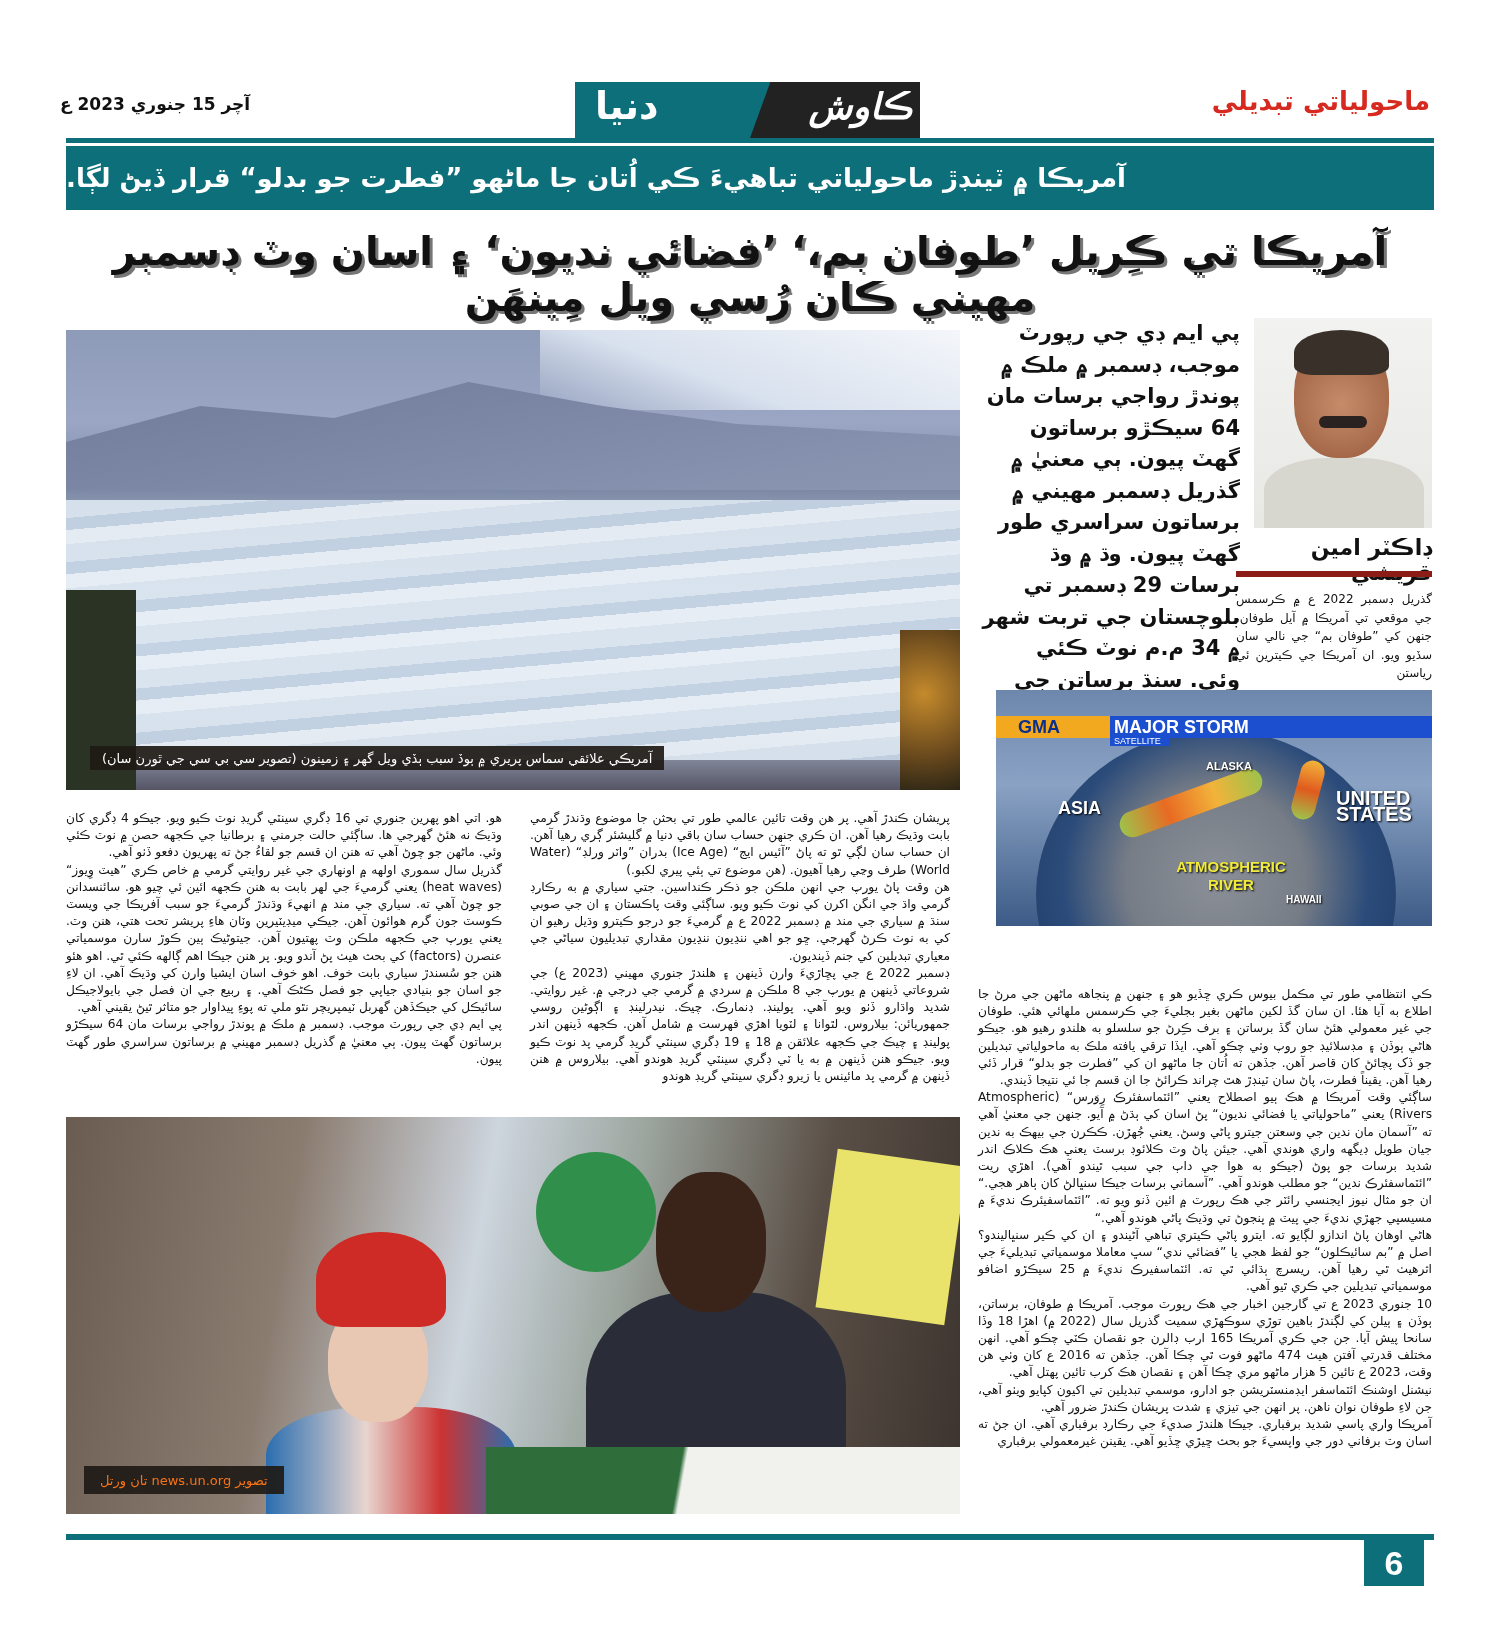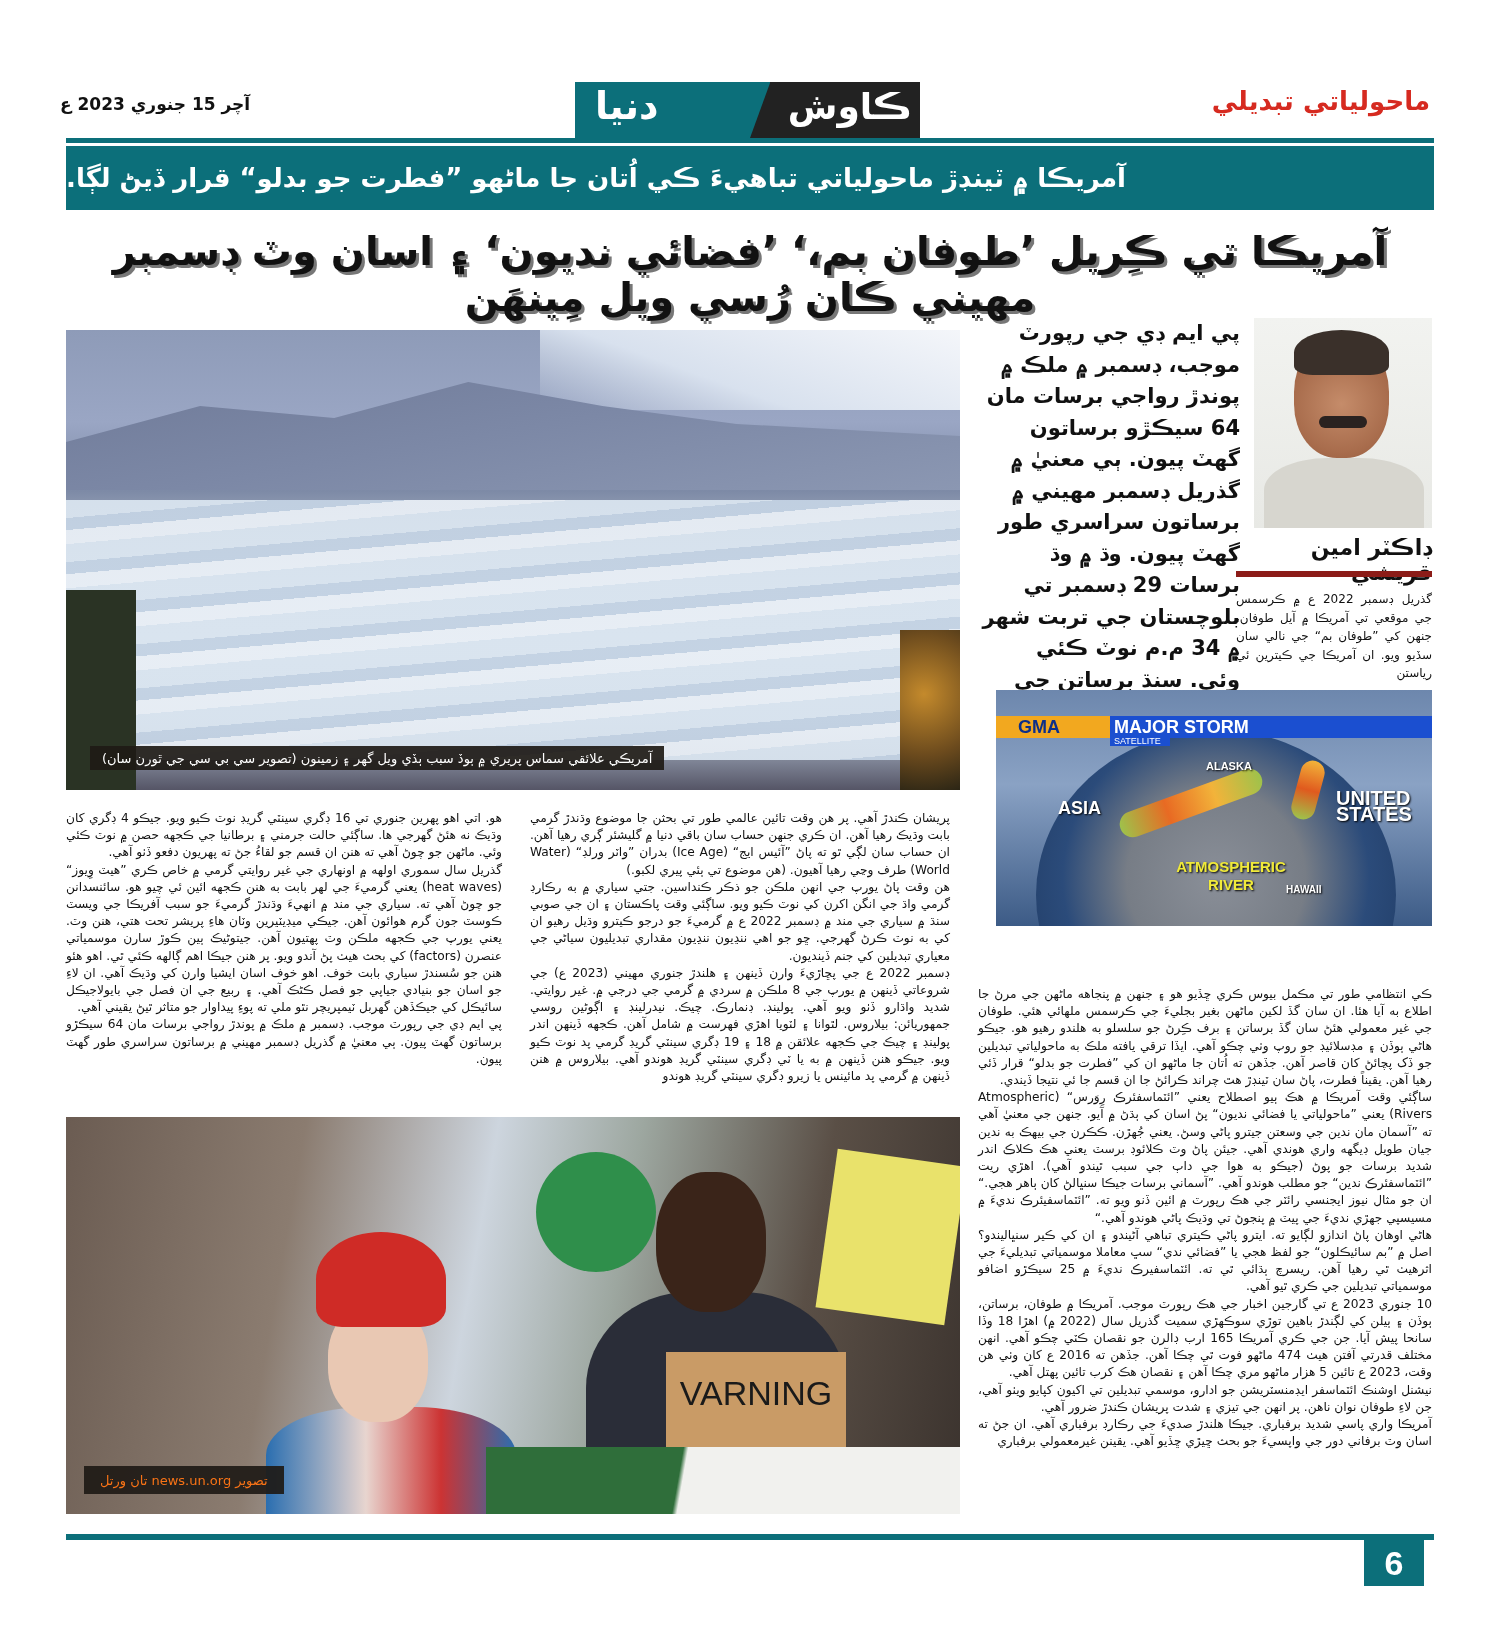--- a/index.html
+++ b/index.html
@@ -10,21 +10,21 @@
 
   
   .section-label { left: 1180px; top: 86px; width: 250px; text-align: right; direction: rtl;
     color: #d62a20; font-weight: bold; font-size: 26px; font-family: "DejaVu Sans", sans-serif; }
   .date-label { left: 60px; top: 94px; width: 200px; direction: rtl; text-align: left;
     font-size: 17px; font-weight: bold; font-family: "DejaVu Sans", sans-serif; }
   .masthead { left: 575px; top: 82px; width: 345px; height: 56px; background: #0c6f7a; overflow: hidden; }
   .masthead .dark { position: absolute; right: 0; top: 0; width: 150px; height: 56px; background: #222; }
   .masthead .slant { position: absolute; right: 130px; top: 0; width: 40px; height: 56px; background: #222;
     transform: skewX(-20deg); transform-origin: bottom; }
-  .masthead .kawish { position: absolute; right: 8px; top: 4px; color: #fff; font-size: 36px; font-weight: bold; }
+  .masthead .kawish { position: absolute; right: 8px; top: 4px; color: #fff; font-size: 36px; font-weight: bold; font-style: italic; }
   .masthead .dunya { position: absolute; left: 20px; top: 2px; color: #fff; font-size: 38px; font-weight: bold; letter-spacing: 4px; }
   .rule-top { left: 66px; top: 138px; width: 1368px; height: 5px; background: #0c6f7a; }
   .banner { left: 66px; top: 146px; width: 1368px; height: 64px; background: #0c6f7a; display: flex;
     align-items: center; justify-content: flex-start; }
   .banner span { color: #fff; font-size: 26px; font-weight: bold; direction: rtl; }
 
   .headline { left: 66px; top: 228px; width: 1368px; text-align: center; direction: rtl;
     font-size: 40px; font-weight: 900; color: #111; text-shadow: 3px 3px 0 #777; }
 
   
@@ -148,21 +148,21 @@
   <div class="globe"></div>
   <div class="band1"></div>
   <div class="band2"></div>
   <div class="bar-abc">GMA</div>
   <div class="bar-title">MAJOR STORM</div>
   <div class="bar-sub">SATELLITE</div>
   <span class="lbl" style="left:210px; top:70px; font-size:11px;">ALASKA</span>
   <span class="lbl" style="left:62px; top:108px; font-size:18px;">ASIA</span>
   <span class="lbl" style="left:340px; top:100px; width:60px; font-size:20px; line-height:16px; text-align:center;">UNITED STATES</span>
   <span class="lbl yellow" style="left:170px; top:168px; width:130px; font-size:15px; line-height:18px; text-align:center;">ATMOSPHERIC RIVER</span>
-  <span class="lbl" style="left:290px; top:194px; font-size:10px;">HAWAII</span>
+  <span class="lbl" style="left:290px; top:204px; font-size:10px;">HAWAII</span>
 </div>
 
 <div class="abs col col-main-right">
   <p>ڪي انتظامي طور تي مڪمل بيوس ڪري ڇڏيو هو ۽ جنهن ۾ پنجاهه ماڻهن جي مرڻ جا اطلاع به آيا هئا. ان سان گڏ لکين ماڻهن بغير بجليءَ جي ڪرسمس ملهائي هئي. طوفان جي غير معمولي هئڻ سان گڏ برساتن ۽ برف ڪِرڻ جو سلسلو به هلندو رهيو هو. جيڪو هاڻي ٻوڏن ۽ مڊسلائيڊ جو روپ وٺي چڪو آهي. ايڏا ترقي يافته ملڪ به ماحولياتي تبديلين جو ڏک پچائڻ کان قاصر آهن. جڏهن ته اُتان جا ماڻهو ان کي ”فطرت جو بدلو“ قرار ڏئي رهيا آهن. يقيناً فطرت، پاڻ سان ٽينڊڙ هٿ چراند ڪرائڻ جا ان قسم جا ئي نتيجا ڏيندي.</p>
   <p>ساڳئي وقت آمريڪا ۾ هڪ ٻيو اصطلاح يعني ”ائٽماسفئرڪ رِوَرس“ (Atmospheric Rivers) يعني ”ماحولياتي يا فضائي نديون“ پڻ اسان کي ٻڌڻ ۾ آيو. جنهن جي معنيٰ آهي ته ”آسمان مان ندين جي وسعتن جيترو پاڻي وسڻ. يعني جُهڙن. ڪڪرن جي بيهڪ به ندين جيان طويل ڊيگهه واري هوندي آهي. جيئن پاڻ وٽ ڪلائوڊ برسٽ يعني هڪ ڪلاڪ اندر شديد برسات جو پوڻ (جيڪو به هوا جي داٻ جي سبب ٿيندو آهي). اهڙي ريت ”ائٽماسفئرڪ ندين“ جو مطلب هوندو آهي. ”آسماني برسات جيڪا سنڀالڻ کان ٻاهر هجي.“ ان جو مثال نيوز ايجنسي رائٽر جي هڪ رپورٽ ۾ ائين ڏنو ويو ته. ”ائٽماسفيئرڪ نديءَ ۾ مسيسپي جهڙي نديءَ جي پيٽ ۾ پنجوڻ تي وڌيڪ پاڻي هوندو آهي.“</p>
   <p>هاڻي اوهان پاڻ اندازو لڳايو ته. ايترو پاڻي ڪيتري تباهي آڻيندو ۽ ان کي ڪير سنڀاليندو؟ اصل ۾ ”بم سائيڪلون“ جو لفظ هجي يا ”فضائي ندي“ سڀ معاملا موسمياتي تبديليءَ جي اثرهيٺ ٿي رهيا آهن. ريسرچ ٻڌائي ٿي ته. ائٽماسفيرڪ نديءَ ۾ 25 سيڪڙو اضافو موسمياتي تبديلين جي ڪري ٿيو آهي.</p>
   <p>10 جنوري 2023 ع تي گارجين اخبار جي هڪ رپورٽ موجب. آمريڪا ۾ طوفان، برساتن، ٻوڏن ۽ ٻيلن کي لڳندڙ باهين توڙي سوڪهڙي سميت گذريل سال (2022 ۾) اهڙا 18 وڏا سانحا پيش آيا. جن جي ڪري آمريڪا 165 ارب ڊالرن جو نقصان ڪٽي چڪو آهي. انهن مختلف قدرتي آفتن هيٺ 474 ماڻهو فوت ٿي چڪا آهن. جڏهن ته 2016 ع کان وٺي هن وقت، 2023 ع تائين 5 هزار ماڻهو مري چڪا آهن ۽ نقصان هڪ کرب تائين پهتل آهي.</p>
   <p>نيشنل اوشنڪ ائٽماسفر ايڊمنسٽريشن جو ادارو، موسمي تبديلين تي اکيون کپايو ويٺو آهي، جن لاءِ طوفان نوان ناهن. پر انهن جي تيزي ۽ شدت پريشان ڪندڙ ضرور آهي.</p>
   <p>آمريڪا واري پاسي شديد برفباري. جيڪا هلندڙ صديءَ جي رڪارڊ برفباري آهي. ان جڻ ته اسان وٽ برفاني دور جي واپسيءَ جو بحث ڇيڙي ڇڏيو آهي. يقينن غيرمعمولي برفباري</p>
 </div>
@@ -180,19 +180,18 @@
 </div>
 
 <div class="abs photo-protest">
   <div class="green-circle"></div>
   <div class="yellow-sign"></div>
   <div class="woman-body"></div>
   <div class="woman-face"></div>
   <div class="woman-hat"></div>
   <div class="man-body"></div>
   <div class="man-face"></div>
-  <div class="sign">VARNING</div>
   <div class="banner-cloth"></div>
   <div class="caption">تصوير news.un.org تان ورتل</div>
 </div>
 
 <div class="abs rule-bottom"></div>
 <div class="abs page-number">6</div>
 
 </body></html>

